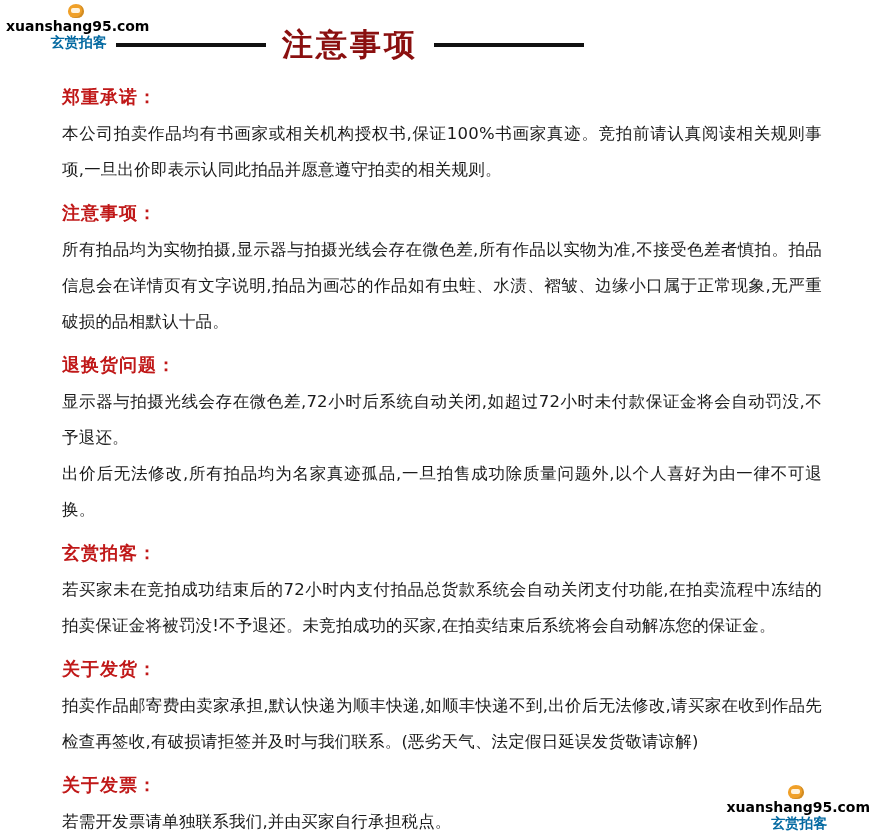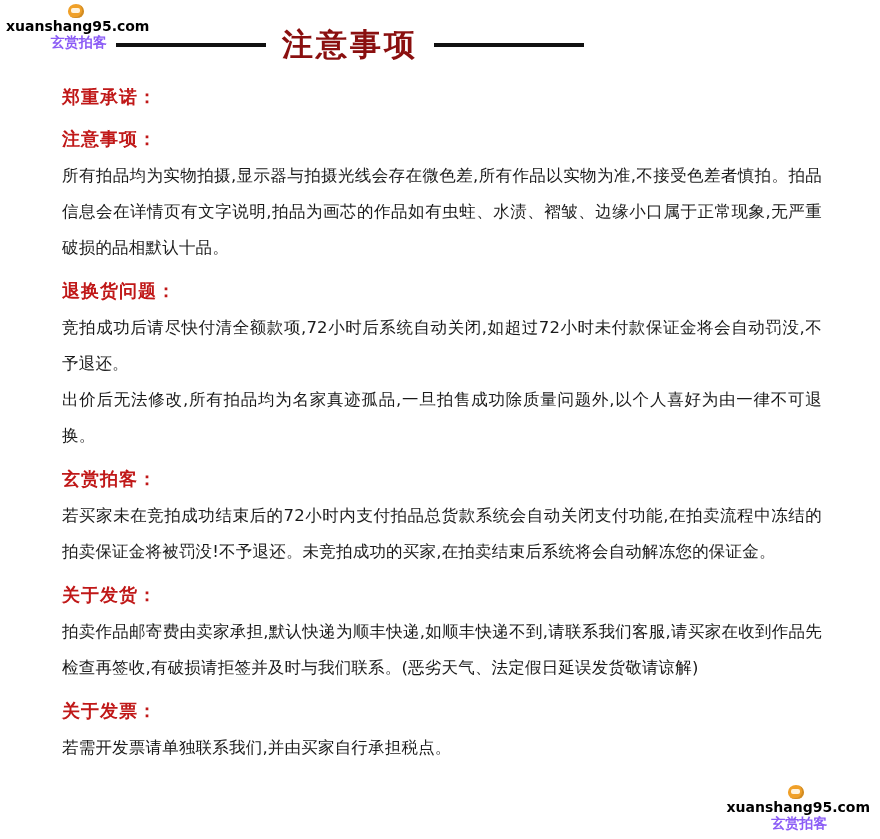--- a/index.html
+++ b/index.html
@@ -52,21 +52,21 @@
     top: 4px;
     width: 9px;
     height: 5px;
     border-radius: 2px;
     background: #fff3dd;
   }
   .wm-latin {
     color: #000000;
   }
   .wm-cn {
-    color: #8b5cf6;
+    color: #0369a1;
     margin-left: 2px;
   }
 
   
   .title-row {
     position: absolute;
     top: 24px;
     left: 0;
     width: 700px;
     display: flex;
@@ -128,41 +128,42 @@
 <div class="title-row">
   <span class="title-rule left"></span>
   <span class="doc-title">注意事项</span>
   <span class="title-rule right"></span>
 </div>
 
 <div class="content">
 
   <div class="section">
     <div class="section-heading">郑重承诺：</div>
+    <p class="para">本公司拍卖作品均有书画家或相关机构授权书,保证100%书画家真迹。竞拍前请认真阅读相关规则事项,一旦出价即表示认同此拍品并愿意遵守拍卖的相关规则。</p>
   </div>
 
   <div class="section">
     <div class="section-heading">注意事项：</div>
     <p class="para">所有拍品均为实物拍摄,显示器与拍摄光线会存在微色差,所有作品以实物为准,不接受色差者慎拍。拍品信息会在详情页有文字说明,拍品为画芯的作品如有虫蛀、水渍、褶皱、边缘小口属于正常现象,无严重破损的品相默认十品。</p>
   </div>
 
   <div class="section">
     <div class="section-heading">退换货问题：</div>
-    <p class="para">竞拍成功后请尽快付清全额款项,72小时后系统自动关闭,如超过72小时未付款保证金将会自动罚没,不予退还。</p>
+    <p class="para">显示器与拍摄光线会存在微色差,72小时后系统自动关闭,如超过72小时未付款保证金将会自动罚没,不予退还。</p>
     <p class="para">出价后无法修改,所有拍品均为名家真迹孤品,一旦拍售成功除质量问题外,以个人喜好为由一律不可退换。</p>
   </div>
 
   <div class="section">
     <div class="section-heading">玄赏拍客：</div>
     <p class="para">若买家未在竞拍成功结束后的72小时内支付拍品总货款系统会自动关闭支付功能,在拍卖流程中冻结的拍卖保证金将被罚没!不予退还。未竞拍成功的买家,在拍卖结束后系统将会自动解冻您的保证金。</p>
   </div>
 
   <div class="section">
     <div class="section-heading">关于发货：</div>
-    <p class="para">拍卖作品邮寄费由卖家承担,默认快递为顺丰快递,如顺丰快递不到,请联系我们客服,请买家在收到作品先检查再签收,有破损请拒签并及时与我们联系。(恶劣天气、法定假日延误发货敬请谅解)</p>
+    <p class="para">拍卖作品邮寄费由卖家承担,默认快递为顺丰快递,如顺丰快递不到,出价后无法修改,请买家在收到作品先检查再签收,有破损请拒签并及时与我们联系。(恶劣天气、法定假日延误发货敬请谅解)</p>
   </div>
 
   <div class="section">
     <div class="section-heading">关于发票：</div>
     <p class="para">若需开发票请单独联系我们,并由买家自行承担税点。</p>
   </div>
 
 </div>
 
 <div class="watermark watermark-bottom">

